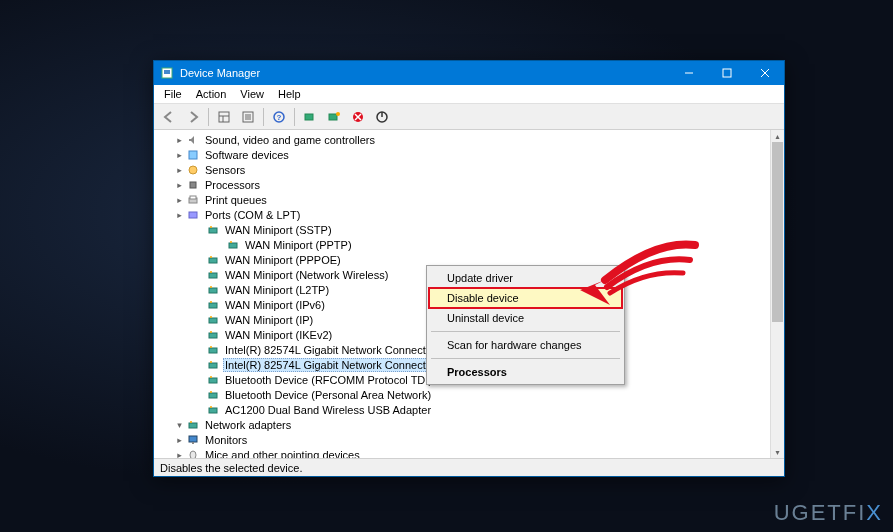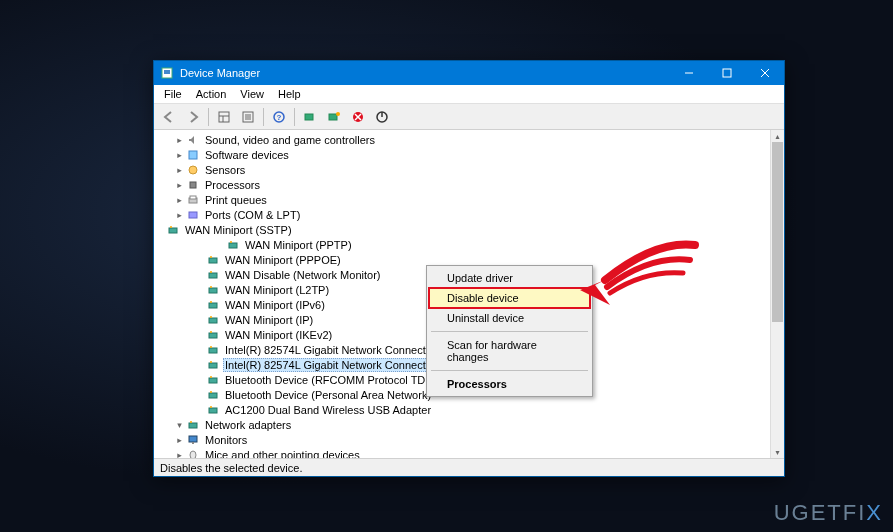--- a/index.html
+++ b/index.html
@@ -20,21 +20,21 @@
 .scrollbar-thumb { position: absolute; left: 1px; right: 1px; top: 12px; height: 180px; background: #c0c0c0; }
 .scroll-arrow { position: absolute; left: 0; right: 0; height: 12px; display: flex; align-items: center; justify-content: center; font-size: 8px; color: #666; }
 .scroll-arrow.up { top: 0; }
 .scroll-arrow.down { bottom: 0; }
 .tree-item { display: flex; align-items: center; height: 15px; font-size: 11px; cursor: pointer; white-space: nowrap; }
 .tree-item.selected .label { background: #cce8ff; border: 1px dotted #7da2ce; padding: 0 1px; }
 .expander { width: 11px; height: 11px; display: flex; align-items: center; justify-content: center; font-size: 9px; color: #666; margin-right: 1px; }
 .tree-icon { width: 14px; height: 12px; margin-right: 3px; display: flex; align-items: center; justify-content: center; }
 .label { padding: 0 2px; }
 .statusbar { height: 18px; background: #f0f0f0; border-top: 1px solid #d0d0d0; font-size: 11px; padding: 1px 6px; display: flex; align-items: center; }
-.context-menu { position: absolute; left: 426px; top: 265px; width: 167px; background: #f0f0f0; border: 1px solid #a0a0a0; box-shadow: 2px 2px 4px rgba(0,0,0,.3); font-size: 11px; padding: 2px; z-index: 50; }
+.context-menu { position: absolute; left: 426px; top: 265px; width: 199px; background: #f0f0f0; border: 1px solid #a0a0a0; box-shadow: 2px 2px 4px rgba(0,0,0,.3); font-size: 11px; padding: 2px; z-index: 50; }
 .ctx-item { padding: 4px 18px; cursor: pointer; }
 .ctx-item.highlighted { background: #fef9c3; outline: 2px solid #e01020; outline-offset: -1px; }
 .ctx-item.bold { font-weight: 600; }
 .ctx-sep { height: 1px; background: #c0c0c0; margin: 3px 2px; }
 .arrow-annotation { position: absolute; left: 565px; top: 235px; width: 140px; height: 90px; z-index: 60; pointer-events: none; }
 .watermark { position: absolute; right: 10px; bottom: 6px; font-size: 22px; font-weight: 300; letter-spacing: 2px; color: #6a8095; font-family: sans-serif; }
 .watermark .x { color: #4a90d0; }
 svg { display: block; }
 </style>
 </head>
@@ -186,21 +186,21 @@
       </div>
       <div class="tree-item" style="padding-left: 20px;">
         <span class="expander">▸</span>
         <span class="tree-icon">
           <svg width="12" height="12" viewBox="0 0 12 12">
             <rect x="2" y="3" width="8" height="6" fill="#99f" stroke="#66c"></rect>
           </svg>
         </span>
         <span class="label">Ports (COM &amp; LPT)</span>
       </div>
-      <div class="tree-item" style="">
+      <div class="tree-item" style="padding-left: 40px;">
         <span class="expander"></span>
         <span class="tree-icon">
           <svg width="12" height="12" viewBox="0 0 12 12">
             <rect x="2" y="4" width="8" height="5" fill="#4a9" stroke="#276"></rect>
             <circle cx="4" cy="3" r="1" fill="#fa0"></circle>
           </svg>
         </span>
         <span class="label">WAN Miniport (SSTP)</span>
       </div>
       <div class="tree-item" style="padding-left: 60px;">
@@ -224,21 +224,21 @@
         <span class="label">WAN Miniport (PPPOE)</span>
       </div>
       <div class="tree-item" style="padding-left: 40px;">
         <span class="expander"></span>
         <span class="tree-icon">
           <svg width="12" height="12" viewBox="0 0 12 12">
             <rect x="2" y="4" width="8" height="5" fill="#4a9" stroke="#276"></rect>
             <circle cx="4" cy="3" r="1" fill="#fa0"></circle>
           </svg>
         </span>
-        <span class="label">WAN Disable (Network Monitor)</span>
+        <span class="label">WAN Miniport (Network Wireless)</span>
       </div>
       <div class="tree-item" style="padding-left: 40px;">
         <span class="expander"></span>
         <span class="tree-icon">
           <svg width="12" height="12" viewBox="0 0 12 12">
             <rect x="2" y="4" width="8" height="5" fill="#4a9" stroke="#276"></rect>
             <circle cx="4" cy="3" r="1" fill="#fa0"></circle>
           </svg>
         </span>
         <span class="label">WAN Miniport (L2TP)</span>

